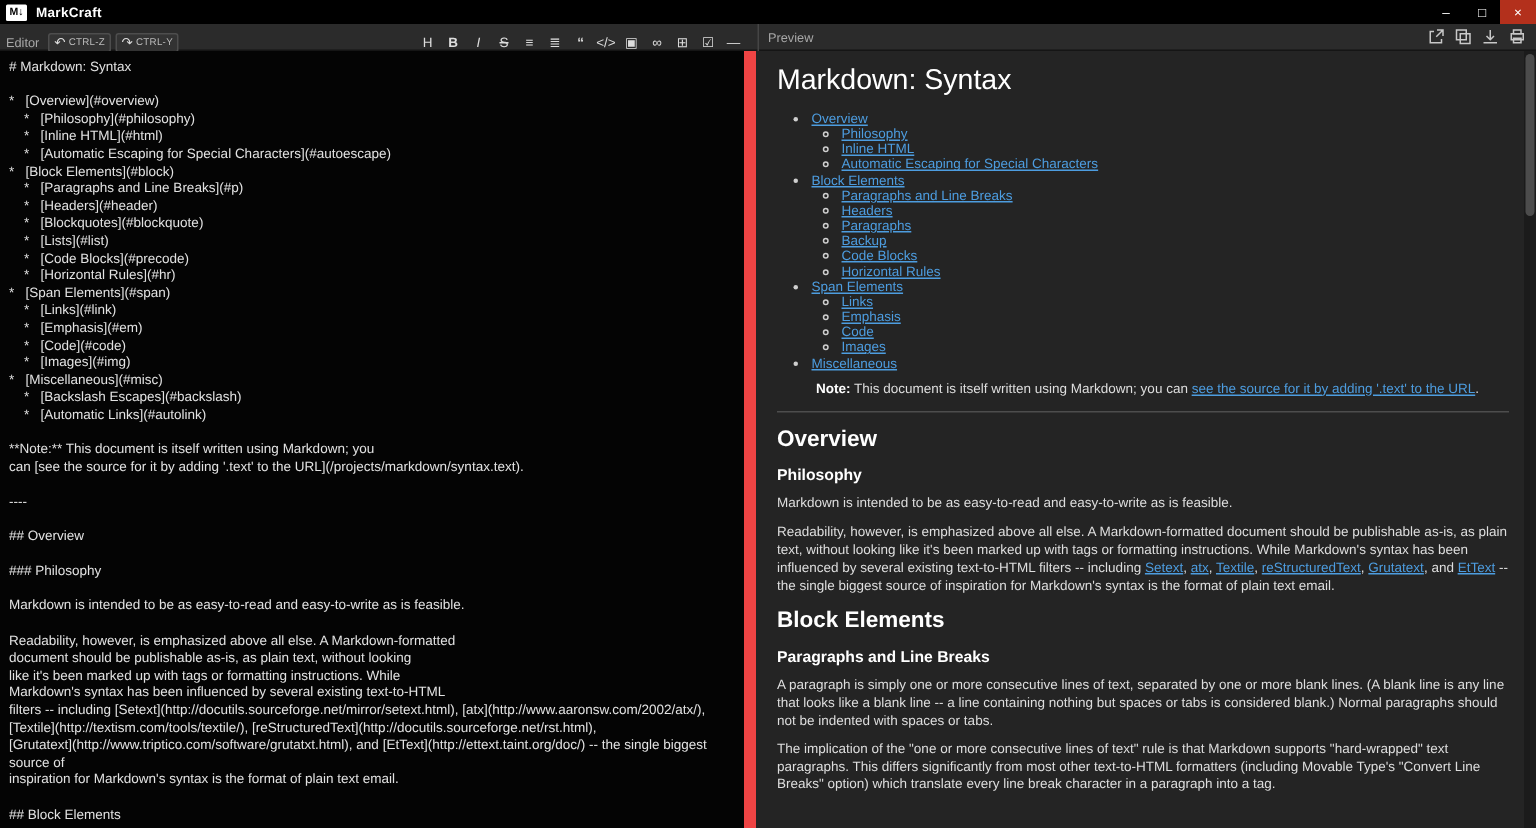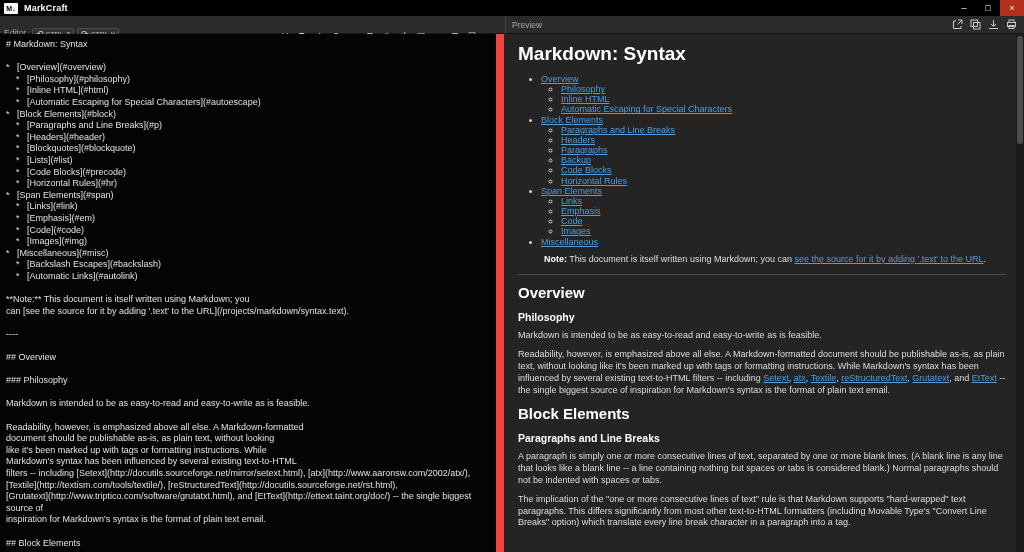--- a/index.html
+++ b/index.html
@@ -13,21 +13,21 @@
           display:flex; align-items:center; justify-content:center; margin:0 6px 0 4px; border-radius:1px; }
   .app-title { font-size:9px; font-weight:bold; color:#fff; letter-spacing:.2px; }
   .win-controls { margin-left:auto; display:flex; height:100%; }
   .win-btn { width:24px; height:100%; display:flex; align-items:center; justify-content:center;
              color:#fff; font-size:9px; border:none; background:transparent; cursor:pointer; }
   .win-btn.close { background:#b3301c; }
 
   
   .toolbar { height:18px; background:#2b2b2b; display:flex; align-items:stretch; flex:0 0 auto;
              border-bottom:1px solid #151515; }
-  .toolbar-left { width:506px; display:flex; align-items:flex-start; padding:12px 4px; border-right:1px solid #454545; }
+  .toolbar-left { width:506px; display:flex; align-items:center; padding:12px 4px; border-right:1px solid #454545; }
   .toolbar-right { flex:1; display:flex; align-items:center; padding:0 6px; }
   .toolbar-label { color:#a8a8a8; font-size:8.5px; margin-right:6px; }
   .ur-btn { display:flex; align-items:center; gap:2px; background:#333; border:1px solid #4d4d4d;
             border-radius:2px; color:#ddd; padding:0 3px; height:13px; margin-right:3px; cursor:pointer; }
   .ur-arrow { font-size:9px; line-height:1; color:#ddd; }
   .ur-kbd { font-size:6.5px; color:#bbb; letter-spacing:.2px; }
   .fmt-group { margin-left:auto; display:flex; gap:1px; margin-right:4px; }
   .tbtn { background:transparent; border:none; color:#ddd; font-size:9px; width:16px; height:15px;
           display:flex; align-items:center; justify-content:center; cursor:pointer;
           font-family:"Liberation Sans", sans-serif; }
@@ -39,21 +39,21 @@
            align-items:center; justify-content:center; cursor:pointer; padding:0; }
 
   
   .main { flex:1 1 auto; display:flex; overflow:hidden; }
   .editor-pane { width:504px; flex:0 0 auto; background:#040404; border-right:8px solid #ef4444; overflow:hidden; }
   .editor-pre { font-family:"Liberation Sans", sans-serif; font-size:9px; line-height:11.6px;
                 color:#e2e2e2; padding:5px 6px; white-space:pre-wrap; word-break:break-word; }
 
   .preview-pane { flex:1 1 auto; background:#242424; overflow:hidden; position:relative;
                   padding:8px 18px 0 14px; color:#dcdcdc; }
-  .pv h1 { font-size:19px; font-weight:bold; color:#fff; margin:1px 0 9px; }
+  .pv h1 { font-size:19px; font-weight:normal; color:#fff; margin:1px 0 9px; }
   .pv ul { list-style:disc; margin:0 0 0 12px; padding-left:11px; }
   .pv ul ul { list-style:circle; margin-left:8px; padding-left:12px; }
   .pv li { font-size:9px; line-height:10.15px; color:#cfcfcf; }
   .pv a { color:#4d9de0; text-decoration:underline; cursor:pointer; }
   .pv p { font-size:9px; line-height:11.8px; margin:7px 0; color:#dedede; }
   .pv hr { border:none; border-top:1px solid #4d4d4d; margin:9px 0; }
   .pv h2 { font-size:15px; font-weight:bold; color:#fff; margin:9px 0 7px; }
   .pv h3 { font-size:10.5px; font-weight:bold; color:#fff; margin:10px 0 2px; }
   .pv strong { color:#fff; font-weight:bold;padding-left:26px; }
   .preview-scrollbar { position:absolute; right:0; top:0; width:8px; height:100%; background:#1b1b1b; }

